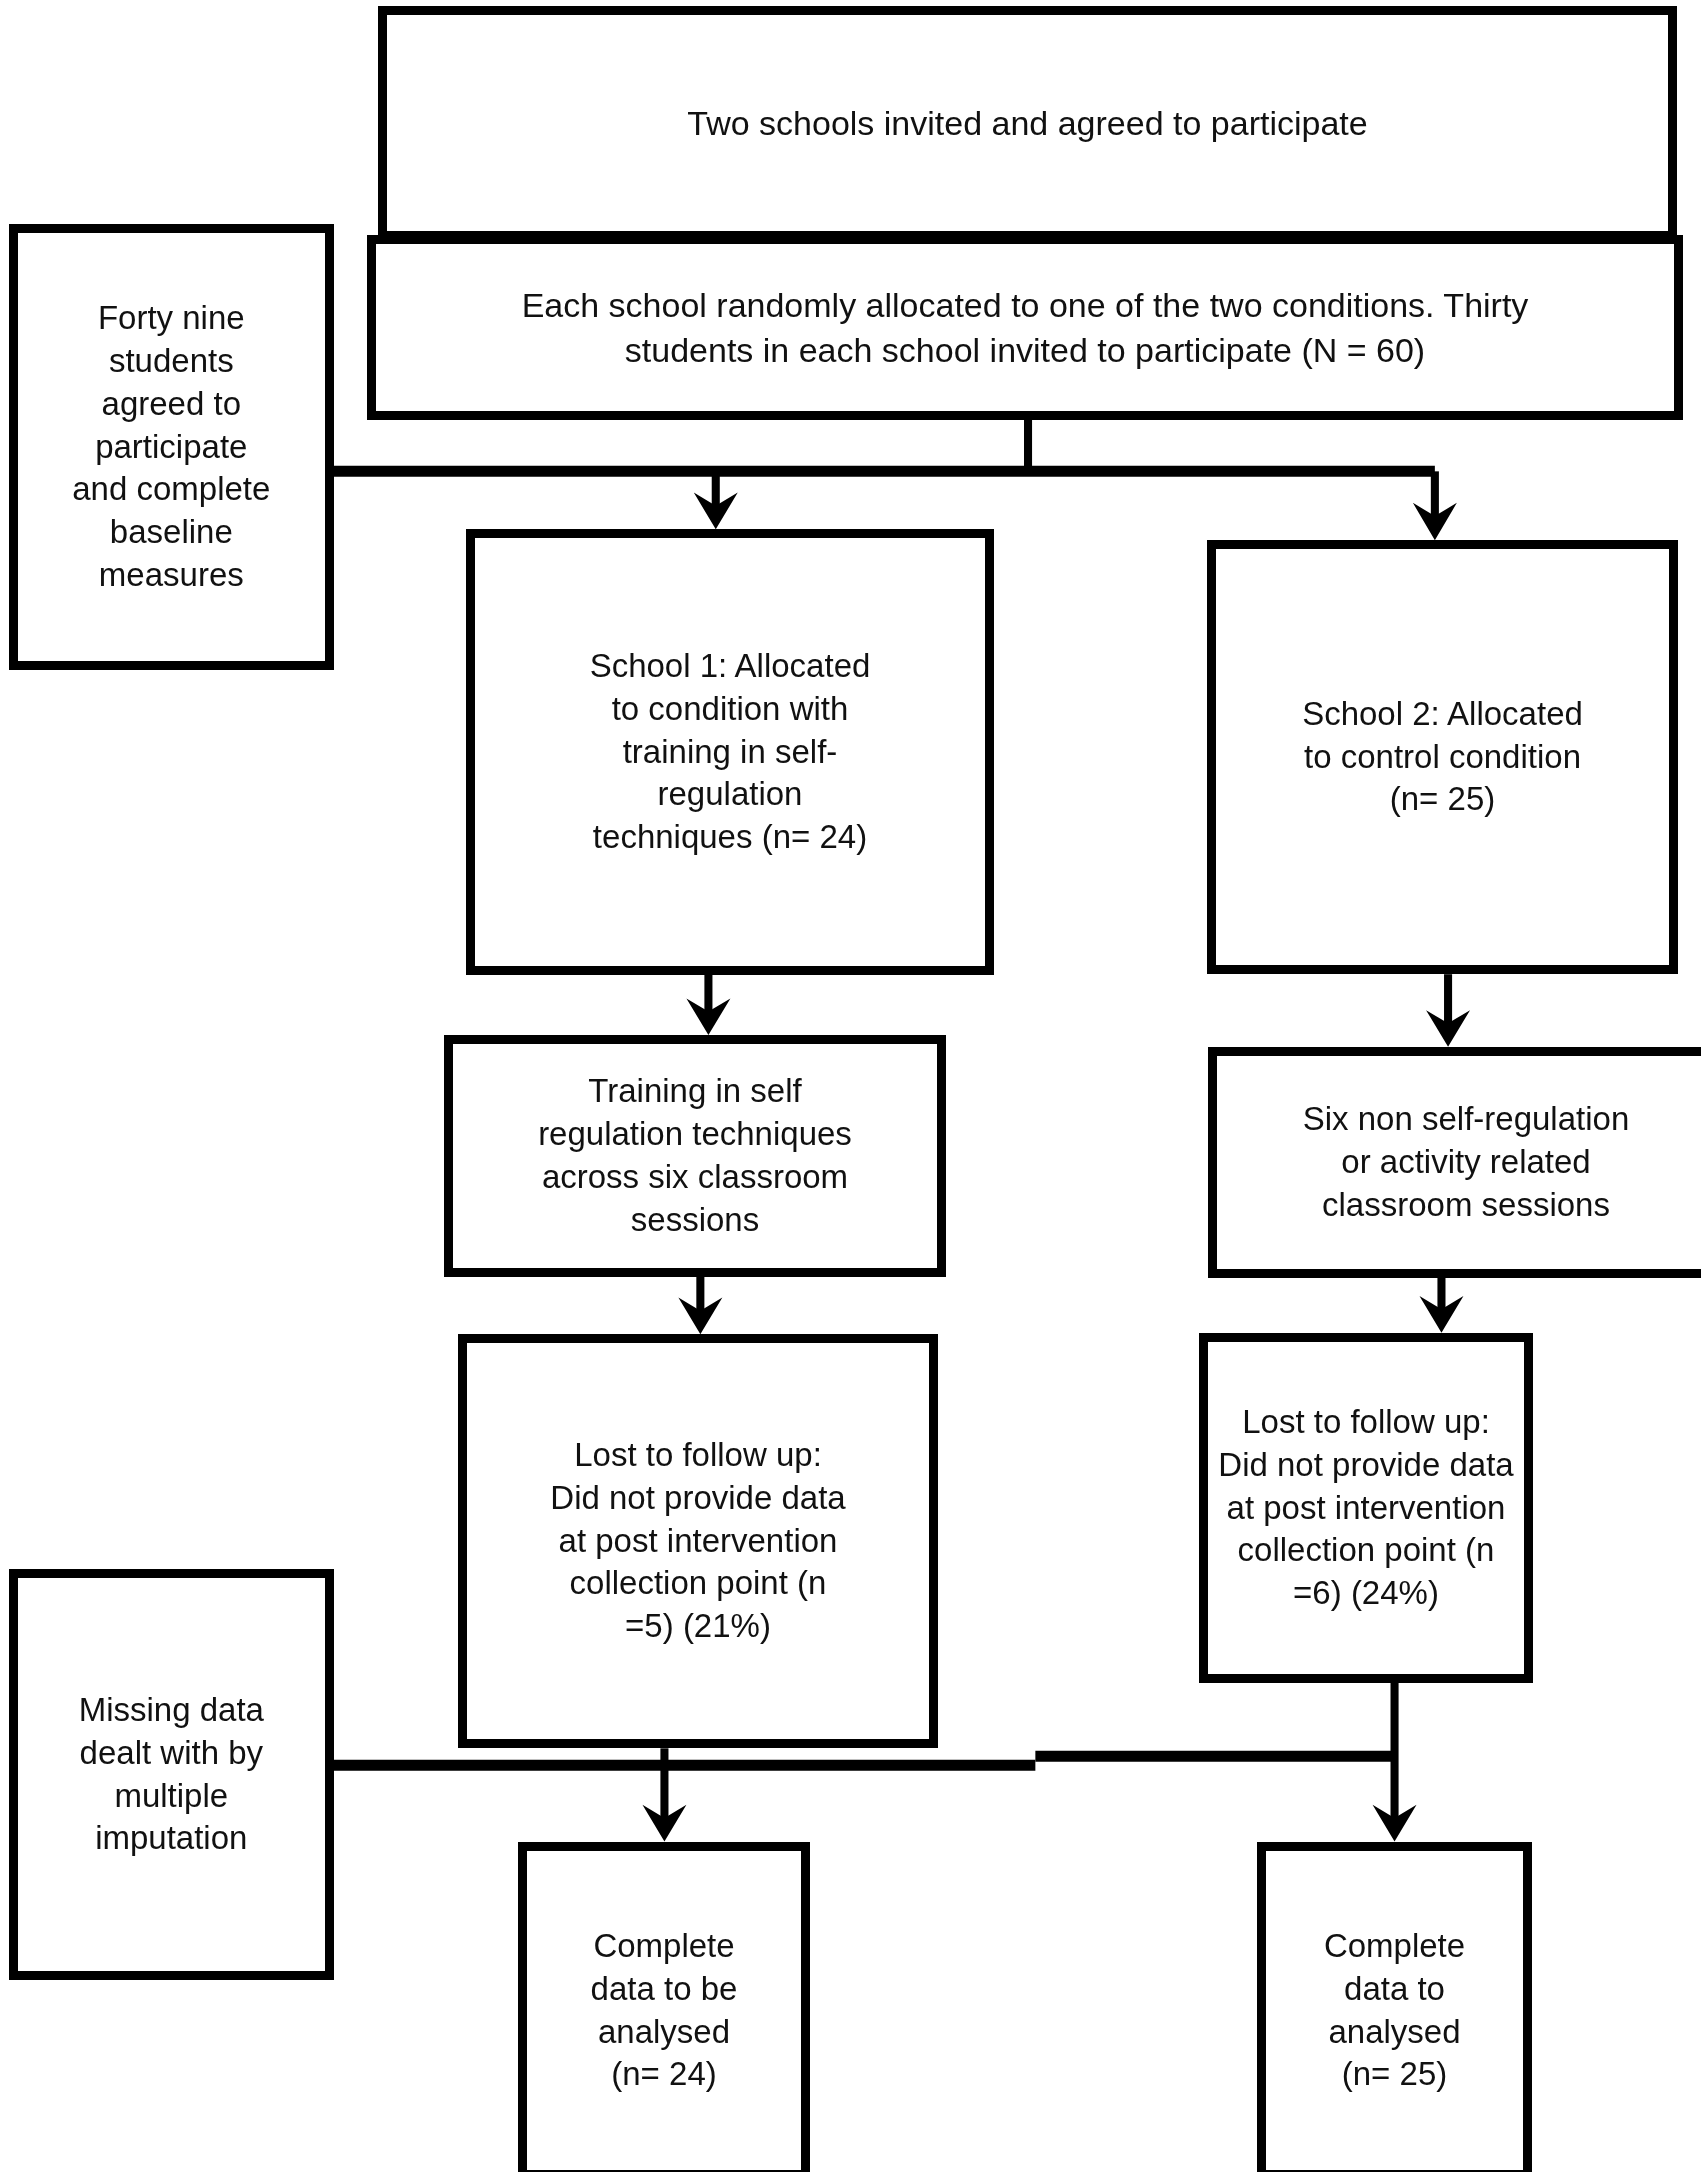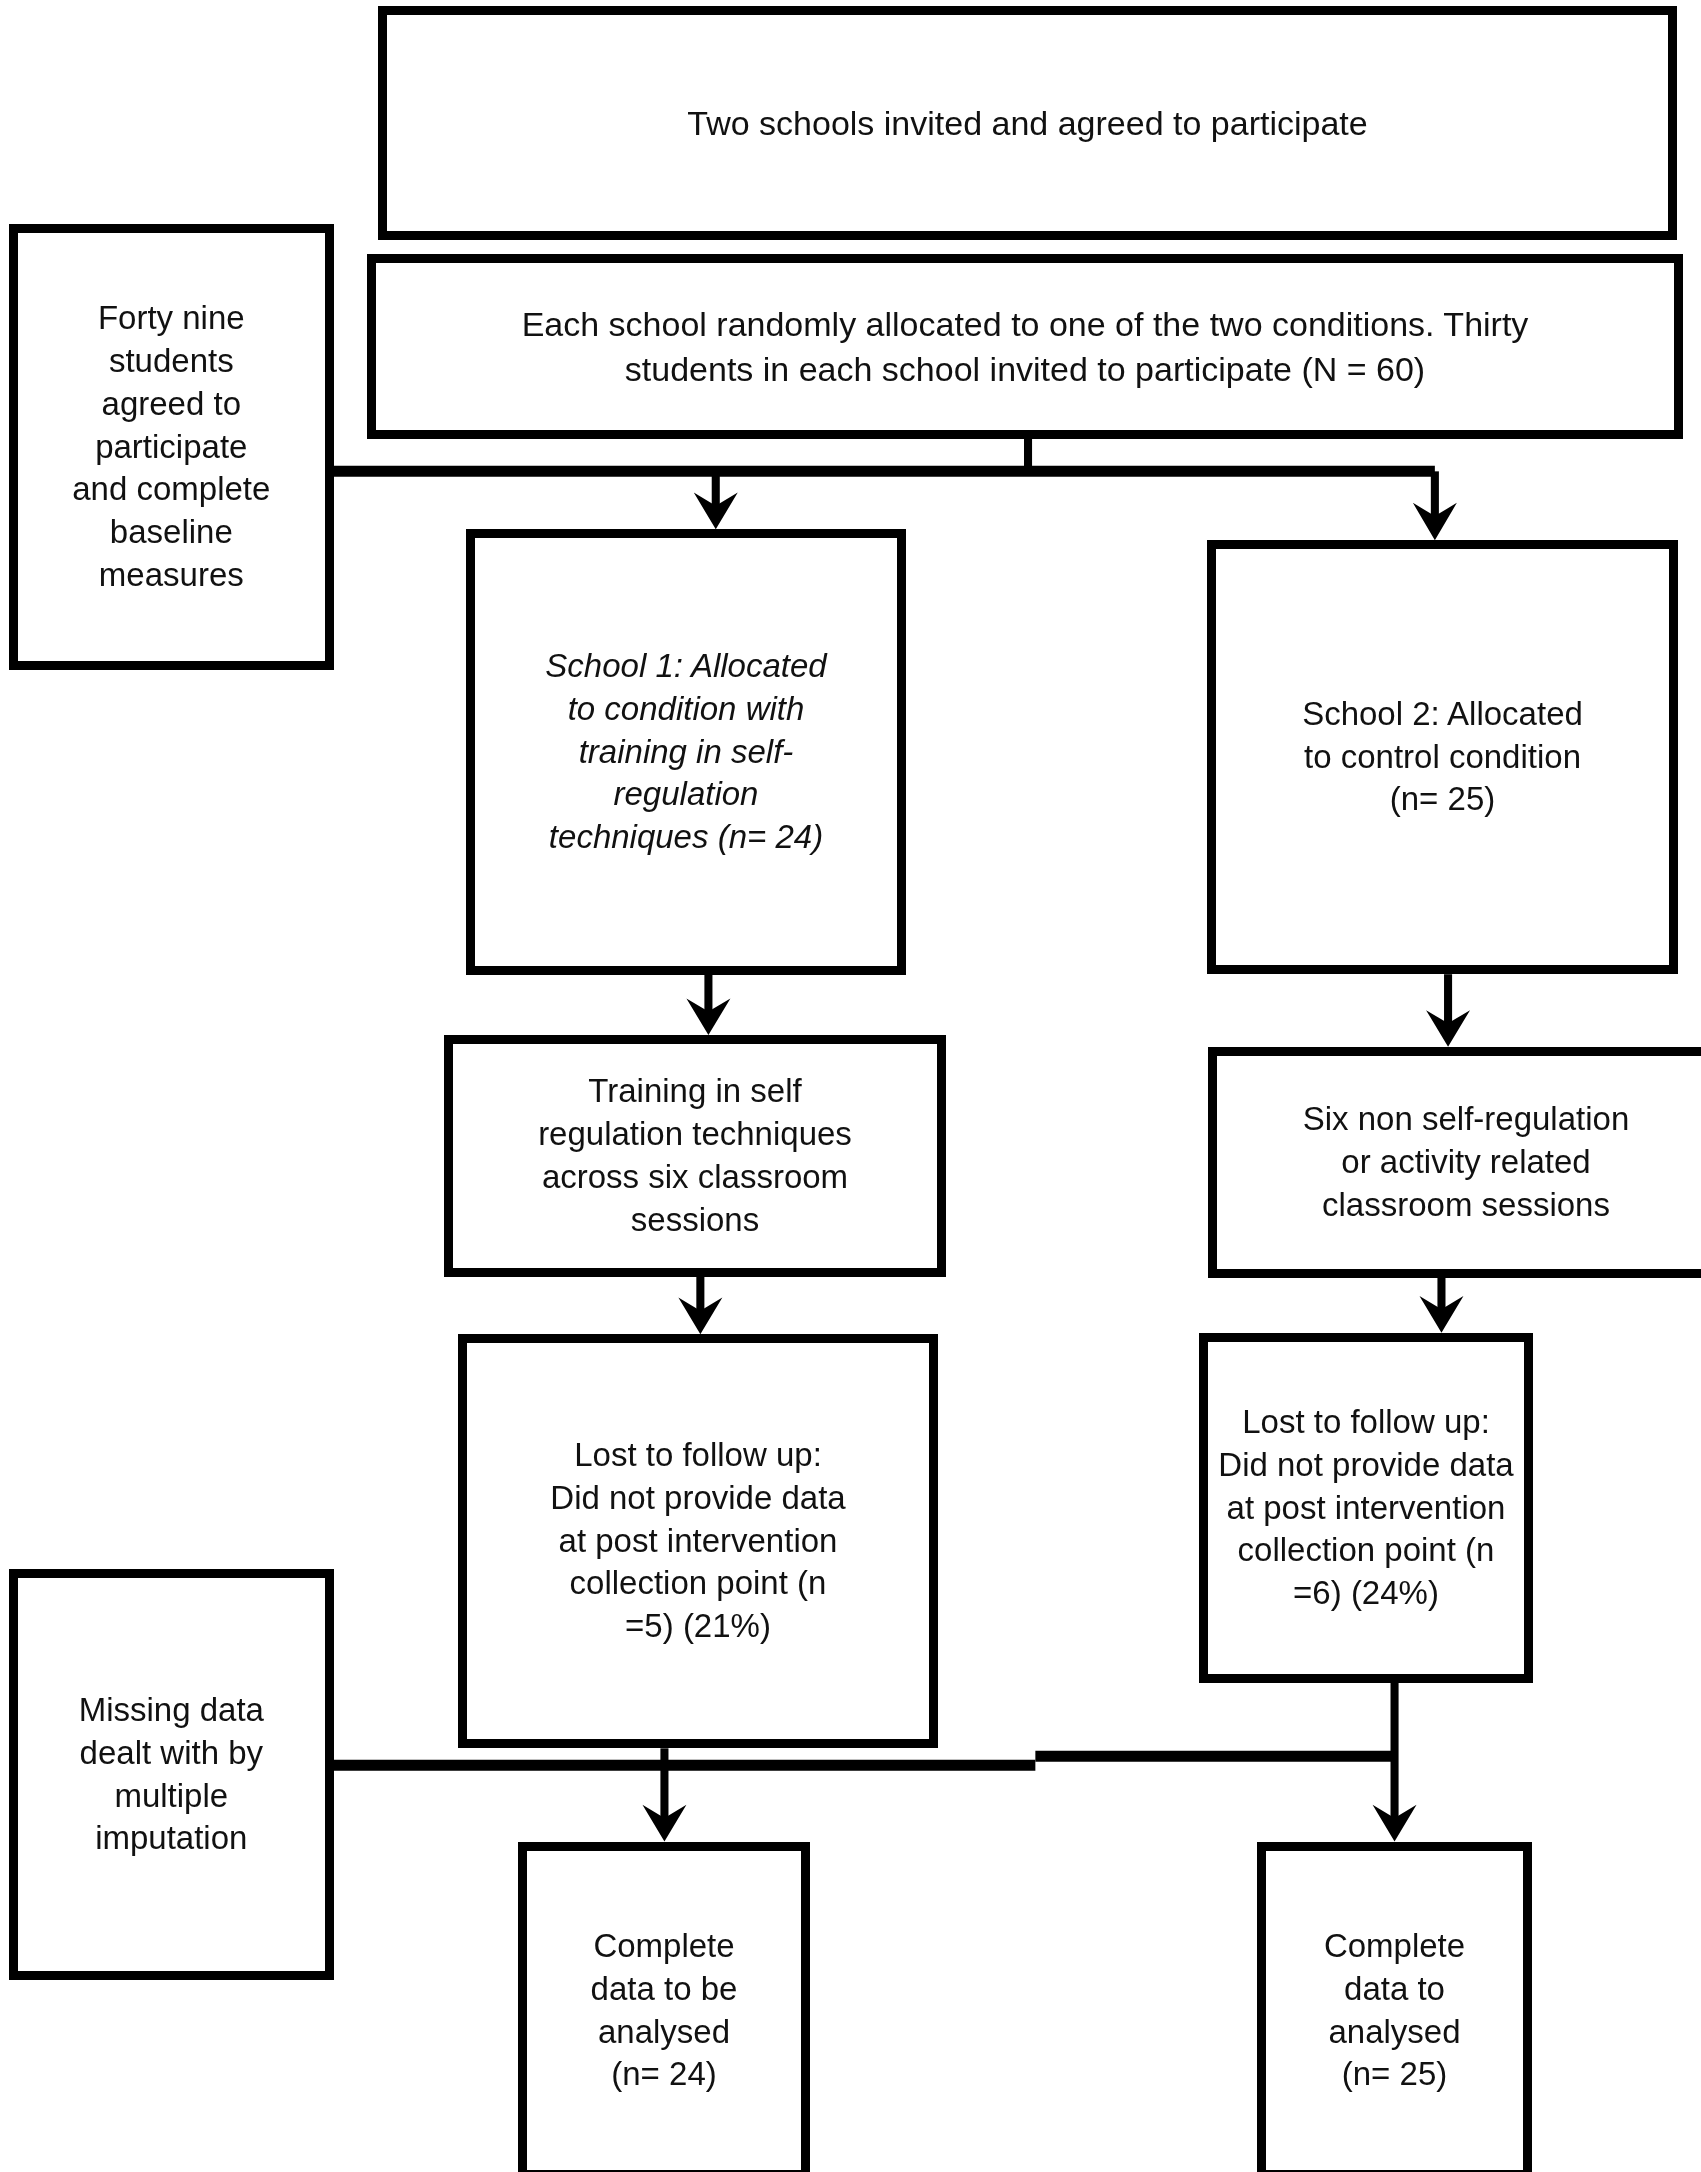--- a/index.html
+++ b/index.html
@@ -32,23 +32,23 @@
     display: block;
     width: 100%;
     padding: 0 7.3px;
     white-space: pre-line;
   }
   .fs-big   { font-size: 34px; }
   .fs-mid   { font-size: 33px; }
 
   
   #n-top        { left: 378px;  top: 5.9px;    width: 1299px; height: 234px; }
-  #n-alloc      { left: 367px;  top: 235px;  width: 1316px; height: 185px; margin-top: 19px; }
+  #n-alloc      { left: 367px;  top: 235px;  width: 1316px; height: 185px; }
   #n-fortynine  { left: 8.8px;   top: 224px;  width: 325px;  height: 446px; }
-  #n-school1    { left: 466px;  top: 529px;  width: 440px;  height: 446px; font-style: italic; }
+  #n-school1    { left: 466px;  top: 529px;  width: 528px;  height: 446px; }
   #n-school2    { left: 1207px; top: 540px;  width: 471px;  height: 434px; }
   #n-training   { left: 444px;  top: 1035px; width: 502px;  height: 242px; text-align: center; }
   #n-sixnon     { left: 1186px; top: 1047px; width: 516px;  height: 231px; margin-left: 22px; }
   #n-lost1      { left: 458px;  top: 1334px; width: 480px;  height: 414px; }
   #n-lost2      { left: 1199px; top: 1333px; width: 334px;  height: 350px; }
   #n-missing    { left: 8.8px;   top: 1569px; width: 325px;  height: 411px; }
   #n-complete1  { left: 518px;  top: 1842px; width: 292px;  height: 337px; }
   #n-complete2  { left: 1257px; top: 1842px; width: 275px;  height: 337px; }
 
   #connectors {

